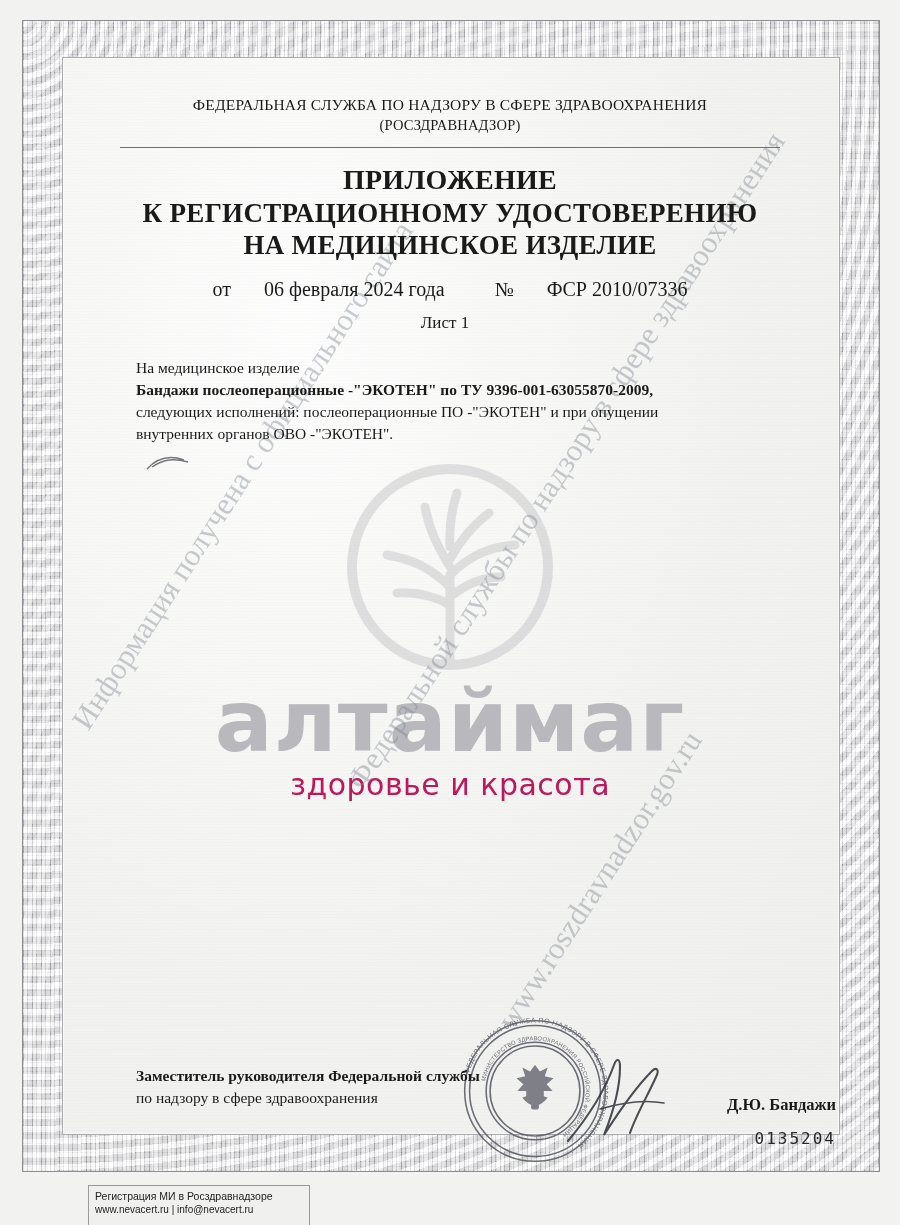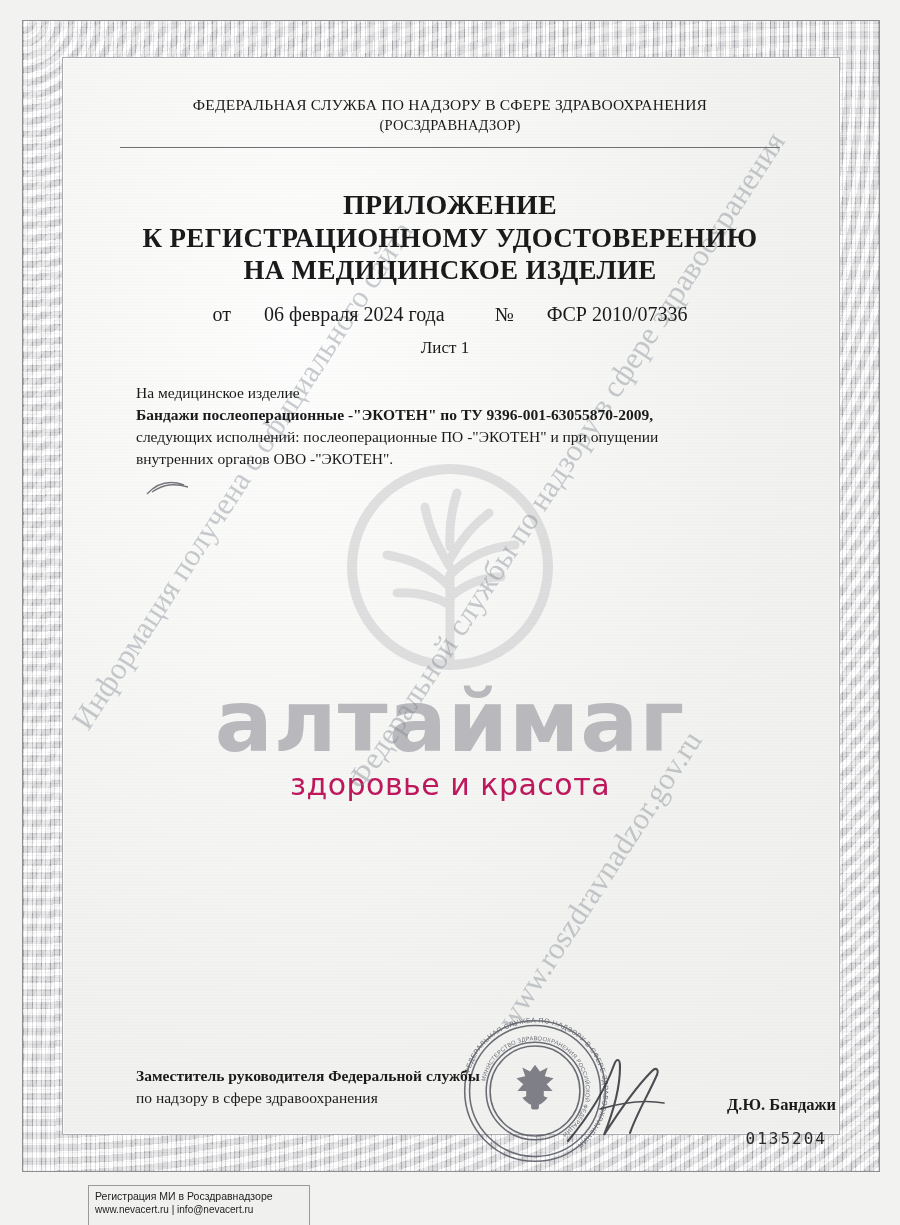--- a/index.html
+++ b/index.html
@@ -98,21 +98,21 @@
   .org .line2 { font-size: 14.5px; }
 
   .rule {
     margin: 12px auto 0;
     width: 660px;
     height: 1px;
     background: #6f6f74;
   }
 
   .title {
-    margin-top: 40px;
+    margin-top: 15px;
     text-align: center;
     font-weight: bold;
     font-size: 27px;
     line-height: 1.2;
     letter-spacing: .3px;
   }
   .title .t1 { font-size: 28px; }
   .title .t2 { font-size: 27px; }
   .title .t3 { font-size: 27px; }
 
@@ -201,21 +201,21 @@
   .sig .r2 { }
   .sig-name {
     position: absolute;
     right: 0;
     top: 28px;
     font-weight: bold;
     font-size: 16.5px;
   }
   .sig-num {
     position: absolute;
-    right: 9px;
+    right: 0;
     top: 62px;
     font-family: "DejaVu Sans Mono", monospace;
     font-size: 16px;
     letter-spacing: 2px;
     color: #2a2a2a;
   }
 
   .stamp {
     position: absolute;
     left: 452px;

